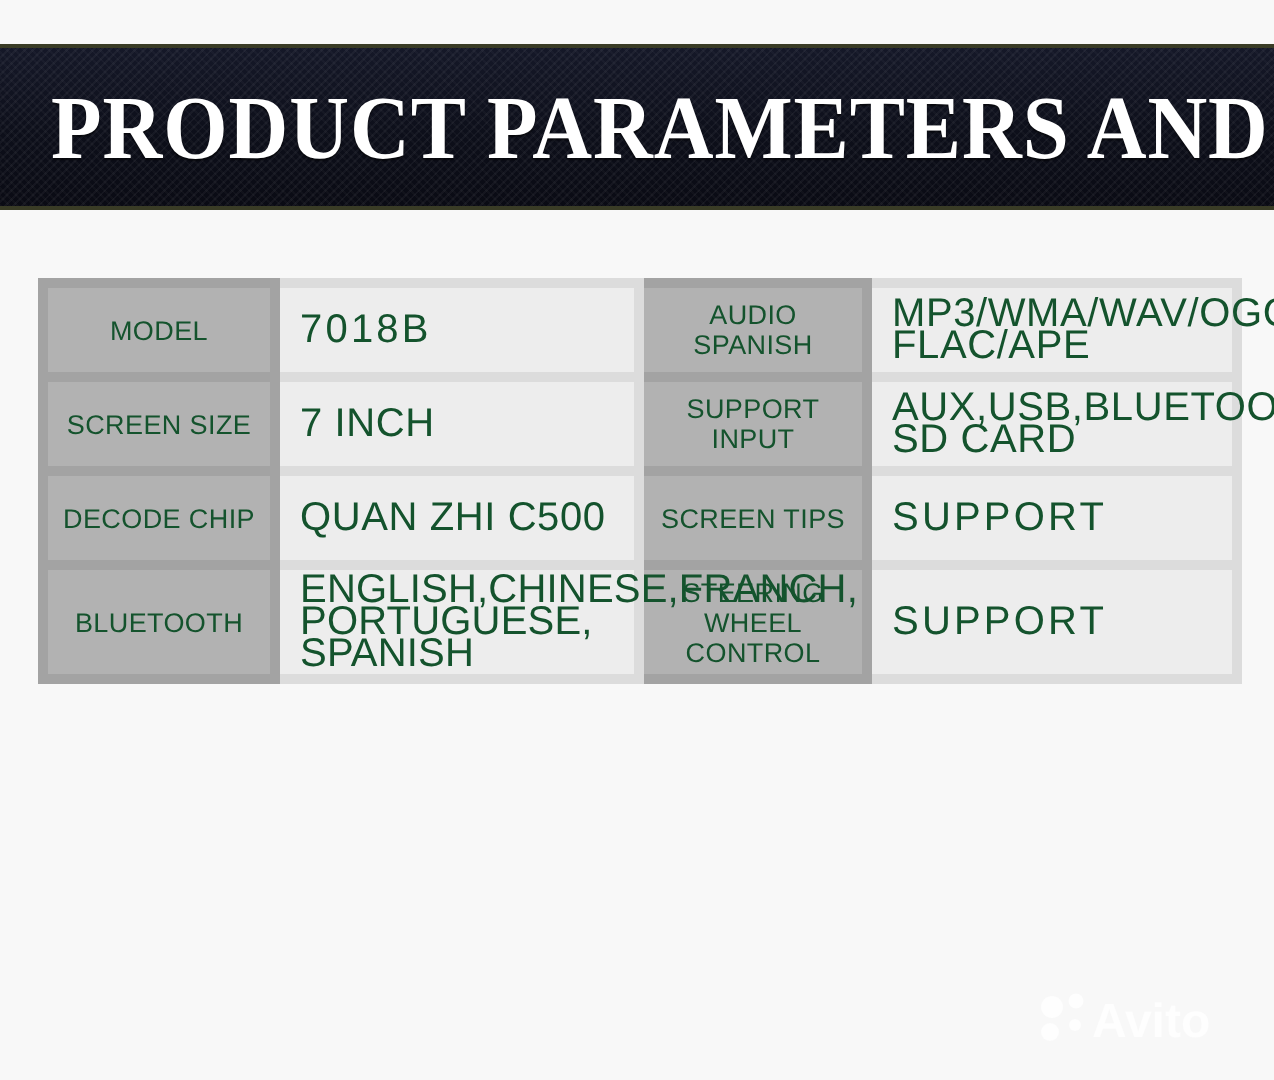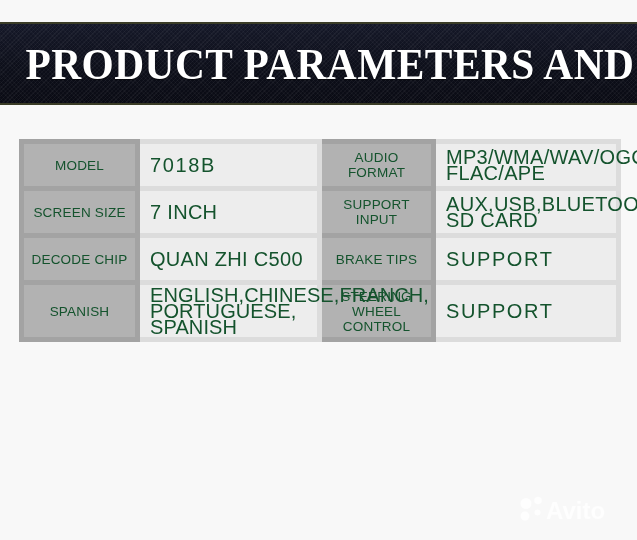--- a/index.html
+++ b/index.html
@@ -150,47 +150,47 @@
     <colgroup>
       <col class="c1">
         <col class="c2">
         <col class="c3">
         <col class="c4">
     </colgroup>
     <tbody>
       <tr>
         <td class="label sz-xl">MODEL</td>
         <td class="value sz-lg mono-sp">7018B</td>
-        <td class="label sz-md">AUDIO FORMAT</td>
+        <td class="label sz-md">AUDIO SPANISH</td>
         <td class="value sz-md two-line gray-txt">MP3/WMA/WAV/OGG
 FLAC/APE</td>
       </tr>
 
 
 
 
 
       <tr>
         <td class="label sz-md">SCREEN SIZE</td>
         <td class="value sz-md">7 INCH</td>
         <td class="label sz-md two-line">SUPPORT
 INPUT</td>
         <td class="value sz-md two-line">AUX,USB,BLUETOOTH,
 SD CARD</td>
       </tr>
 
       <tr>
         <td class="label sz-md">DECODE CHIP</td>
         <td class="value sz-md">QUAN ZHI C500</td>
-        <td class="label sz-md">BRAKE TIPS</td>
+        <td class="label sz-md">SCREEN TIPS</td>
         <td class="value sz-lg mono-sp">SUPPORT</td>
       </tr>
 
       <tr>
-        <td class="label sz-md">SPANISH</td>
+        <td class="label sz-md">BLUETOOTH</td>
         <td class="value sz-xs two-line">ENGLISH,CHINESE,FRANCH,
 PORTUGUESE, SPANISH</td>
         <td class="label sz-xs two-line">STEERING WHEEL
 CONTROL</td>
         <td class="value sz-lg mono-sp">SUPPORT</td>
       </tr>
     </tbody>
   </table>
 
   <svg class="watermark" viewBox="0 0 220 66">

